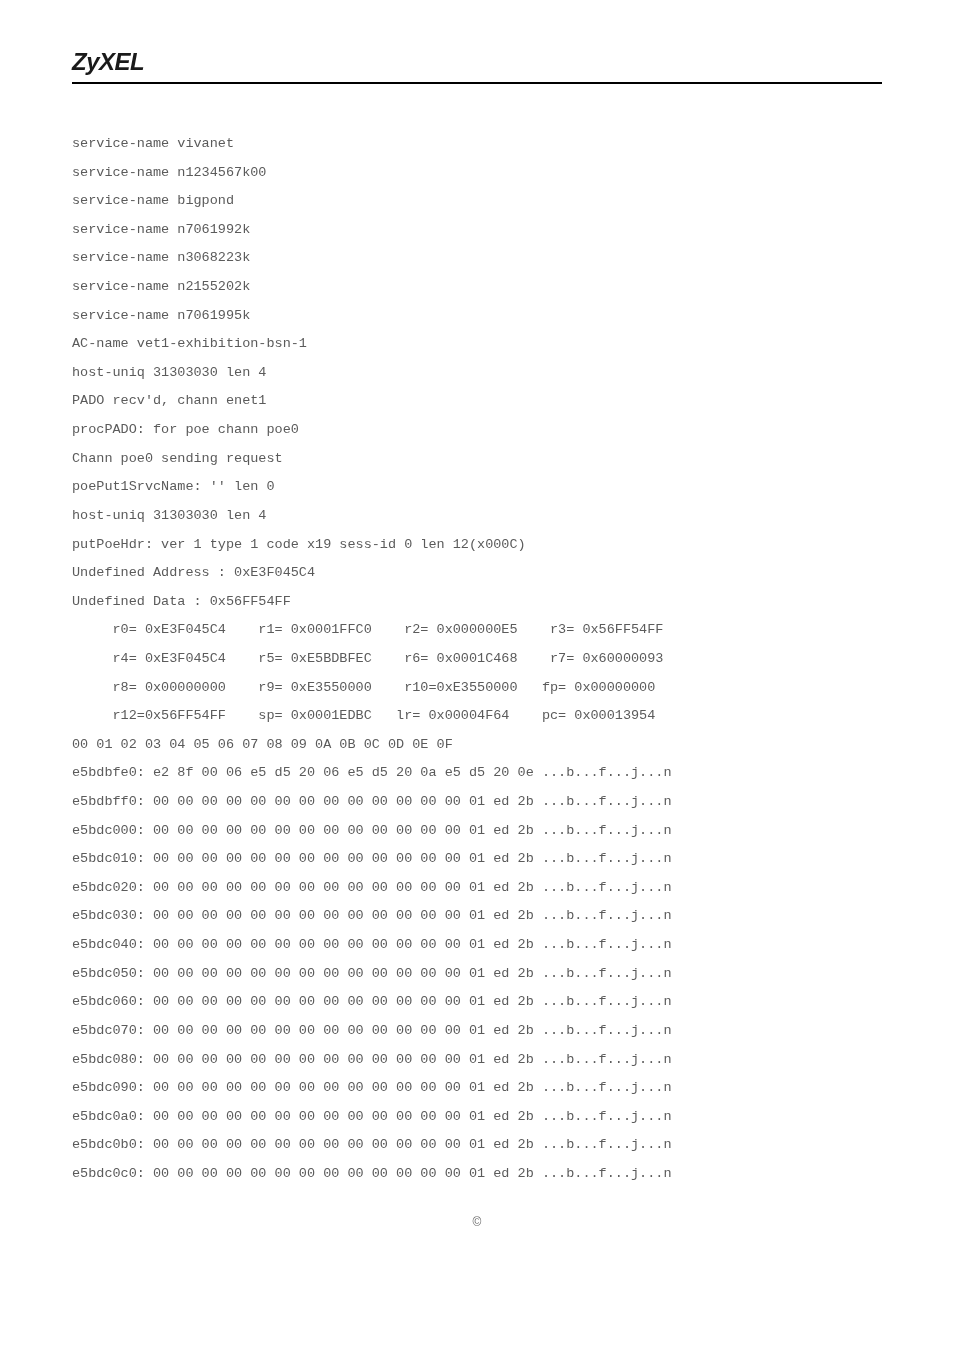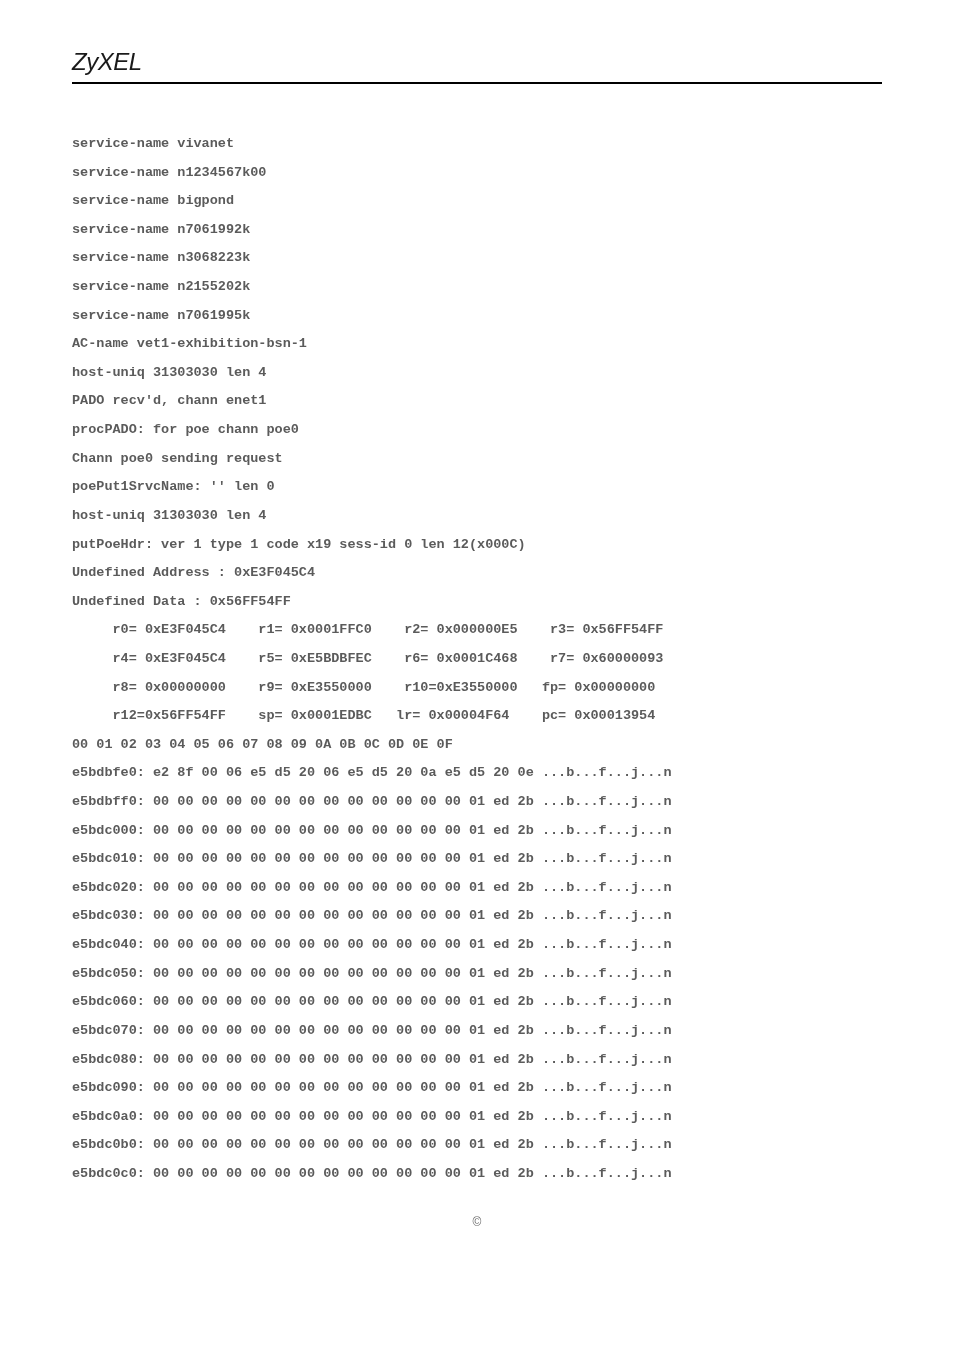--- a/index.html
+++ b/index.html
@@ -8,33 +8,33 @@
     width:954px;
     box-sizing:border-box;
     font-family:"Courier New",Courier,monospace;
     font-size:13.5px;
     color:#5b5b5b;
     background:#fff;
   }
   .brand-wrap{margin-bottom:6px;}
   .brand{
     font-family:Arial,Helvetica,sans-serif;
-    font-weight:400;
+    font-weight:700;
     font-style:italic;
     font-size:24px;
     color:#1a1a1a;
     letter-spacing:-0.5px;
     text-align:center;
   }
   .hr{
     height:2px;
     background:#000;
     margin:0 0 46px 0;
   }
-  .log-lines{white-space:pre;line-height:2.12;font-weight:bold;}
+  .log-lines{white-space:pre;line-height:2.12;}
   .footer{
     text-align:center;
     font-family:Arial,Helvetica,sans-serif;
     color:#6a6a6a;
     font-size:12px;
     margin-top:26px;
   }
 </style>
 </head>
 <body>

